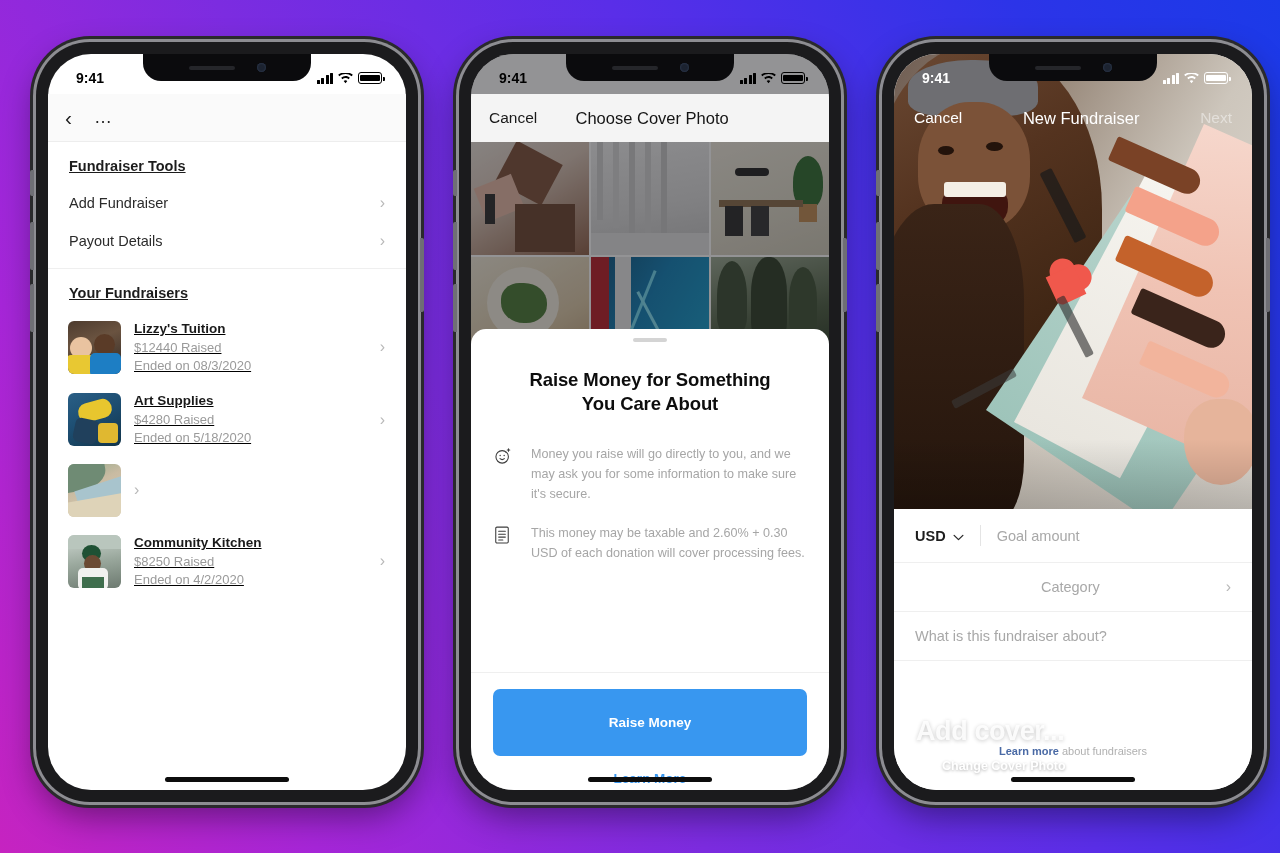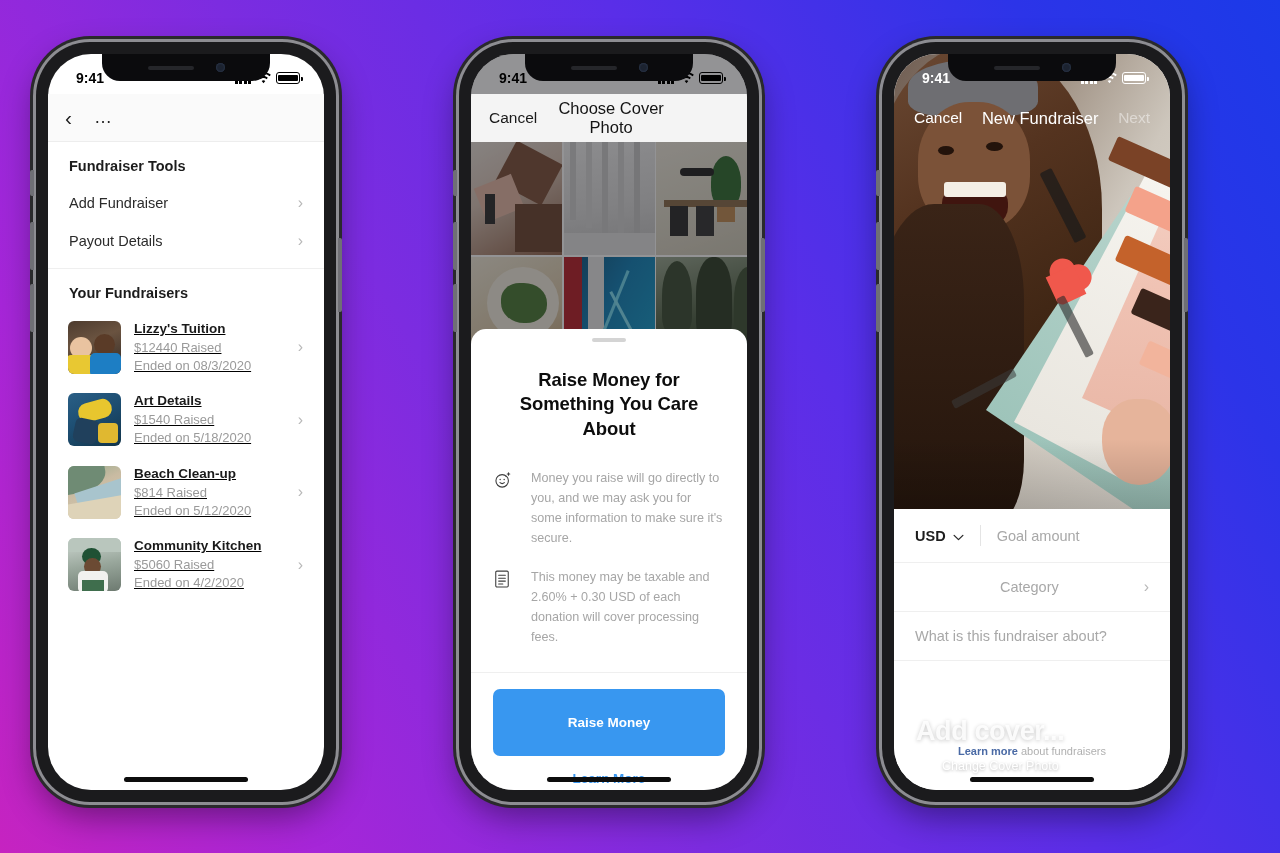--- a/index.html
+++ b/index.html
@@ -8,21 +8,21 @@
     font-family: "Liberation Sans", sans-serif;
   }
   body {
     background: linear-gradient(60deg, #c623c0 0%, #a626d8 18%, #7c2ce0 40%, #5a2ee8 62%, #2c34e8 85%, #1b3ae8 100%);
     position: relative;
   }
 
   
   .phone {
     position: absolute;
-    width: 300px; height: 760px;
+    width: 382px; height: 760px;
     border-radius: 54px;
     background: #1b1b1d;
     box-shadow: 0 0 0 3px #8d8d92, 0 0 0 6px #2a2a2c, 0 14px 34px rgba(0,0,0,.42);
     padding: 12px;
   }
   .phone.p1 { left: 36px;  top: 42px; }
   .phone.p2 { left: 459px; top: 42px; }
   .phone.p3 { left: 882px; top: 42px; }
 
   .screen {
@@ -70,21 +70,21 @@
   
   .nav1 {
     position: absolute; top: 40px; left: 0; right: 0; height: 48px;
     background: #fafafa; border-bottom: 1px solid #ededed;
     display: flex; align-items: center; padding: 0 17px;
   }
   .nav1 .back { font-size: 21px; color: #1a1a1a; line-height: 1; width: 24px; }
   .nav1 .title { flex: 1; text-align: center; font-size: 16.5px; font-weight: bold; color: #131313; letter-spacing: .1px; }
   .nav1 .dots { width: 24px; text-align: right; font-size: 18px; color: #222; letter-spacing: 1px; line-height: .6; }
 
-  .sec-head { font-size: 14.5px; font-weight: bold; color: #1c1c1c; padding: 16px 21px 10px; }
+  .sec-head { font-size: 14.5px; font-weight: bold; color: #1c1c1c; padding: 16px 21px 10px; text-decoration: underline; }
   .row {
     display: flex; align-items: center; padding: 11px 21px;
     font-size: 14.5px; color: #2b2b2b; position: relative;
   }
   .row .lbl { flex: 1; }
   .chev { color: #b9b9b9; font-size: 16px; line-height: 1; font-weight: 300; }
   .divider { height: 1px; background: #efefef; margin: 8px 0 0; }
 
   .fr-item { display: flex; align-items: center; padding: 8px 21px 8px 20px; gap: 13px; }
   .thumb { width: 53px; height: 53px; border-radius: 6px; flex: none; overflow: hidden; position: relative; }
@@ -141,21 +141,21 @@
   .p3nav .next { font-size: 15.5px; color: rgba(255,255,255,.46); }
   .cover {
     position: absolute; top: 0; left: 0; right: 0; height: 455px; overflow: hidden; z-index: 8;
   }
   .cover-overlay { position: absolute; left: 22px; bottom: 14px; z-index: 15; }
   .add-title {
     font-size: 27px; font-weight: bold; color: rgba(255,255,255,.86);
     letter-spacing: -.4px; line-height: 1.1; text-shadow: 0 1px 4px rgba(0,0,0,.22);
   }
   .ccp { display: flex; align-items: center; gap: 9px; margin-top: 9px; }
-  .ccp span { font-size: 12.5px; font-weight: normal; color: #fff; text-shadow: 0 1px 3px rgba(0,0,0,.3); }
+  .ccp span { font-size: 12.5px; font-weight: bold; color: #fff; text-shadow: 0 1px 3px rgba(0,0,0,.3); }
   .form { position: absolute; top: 455px; left: 0; right: 0; bottom: 0; background: #fff; z-index: 10; text-align: center; }
   .frow { display: flex; align-items: center; padding: 16px 21px; border-bottom: 1px solid #efefef; position: relative; }
   .cur { font-size: 14.5px; font-weight: bold; color: #1d1d1d; display: flex; align-items: center; gap: 7px; }
   .vsep { width: 1px; height: 21px; background: #e4e4e4; margin: 0 16px; }
   .ph { font-size: 14.5px; color: #a8a8a8; }
   .p3foot { position: absolute; left: 0; right: 0; bottom: 33px; text-align: center; font-size: 11px; z-index: 12; }
   .p3foot b { color: #4a6aa5; }
   .p3foot i { color: #b0b0b0; font-style: normal; }
 </style>
 </head>
@@ -226,52 +226,47 @@
         <span class="chev">›</span>
       </div>
 
       <div class="fr-item">
         <div class="thumb" style="background:linear-gradient(150deg,#2a5f86 0%,#1d4e72 45%,#123449 100%);">
           <div style="position:absolute;left:10px;top:8px;width:34px;height:19px;background:#e8c62e;border-radius:9px;transform:rotate(-16deg);"></div>
           <div style="position:absolute;left:6px;top:26px;width:24px;height:24px;background:#20405c;border-radius:6px;transform:rotate(12deg);"></div>
           <div style="position:absolute;left:30px;top:30px;width:20px;height:20px;background:#e0b830;border-radius:4px;"></div>
         </div>
         <div class="fr-text">
-          <div class="fr-title">Art Details</div>
-          <div class="fr-sub">$1540 Raised</div>
+          <div class="fr-title">Art Supplies</div>
+          <div class="fr-sub">$4280 Raised</div>
           <div class="fr-sub">Ended on 5/18/2020</div>
         </div>
         <span class="chev">›</span>
       </div>
 
       <div class="fr-item">
         <div class="thumb" style="background:linear-gradient(155deg,#8fa98a 0%,#c9bba2 40%,#d8cfb6 100%);">
           <div style="position:absolute;left:-6px;top:-4px;width:44px;height:30px;background:#6f8b74;border-radius:0 0 60% 0;transform:rotate(-10deg);"></div>
           <div style="position:absolute;left:8px;top:18px;width:58px;height:20px;background:#a8c4cd;transform:rotate(-18deg);"></div>
           <div style="position:absolute;left:-4px;top:34px;width:62px;height:26px;background:#ded3b8;transform:rotate(-10deg);"></div>
-        </div>
-        <div class="fr-text">
-          <div class="fr-title">Beach Clean-up</div>
-          <div class="fr-sub">$814 Raised</div>
-          <div class="fr-sub">Ended on 5/12/2020</div>
         </div>
         <span class="chev">›</span>
       </div>
 
       <div class="fr-item">
         <div class="thumb" style="background:linear-gradient(170deg,#cfd8d2 0%,#9aa89d 50%,#6d7a70 100%);">
           <div style="position:absolute;left:0;top:0;width:53px;height:14px;background:#b9c6bd;"></div>
           <div style="position:absolute;left:14px;top:10px;width:19px;height:17px;border-radius:50%;background:#1f5134;"></div>
           <div style="position:absolute;left:16px;top:20px;width:17px;height:17px;border-radius:50%;background:#6b4a33;"></div>
           <div style="position:absolute;left:10px;top:33px;width:30px;height:22px;background:#f1f1ef;border-radius:5px;"></div>
           <div style="position:absolute;left:14px;top:42px;width:22px;height:14px;background:#3f6e4d;"></div>
         </div>
         <div class="fr-text">
           <div class="fr-title">Community Kitchen</div>
-          <div class="fr-sub">$5060 Raised</div>
+          <div class="fr-sub">$8250 Raised</div>
           <div class="fr-sub">Ended on 4/2/2020</div>
         </div>
         <span class="chev">›</span>
       </div>
     </div>
 
     <div class="home-ind"></div>
   </div>
 </div>
 

